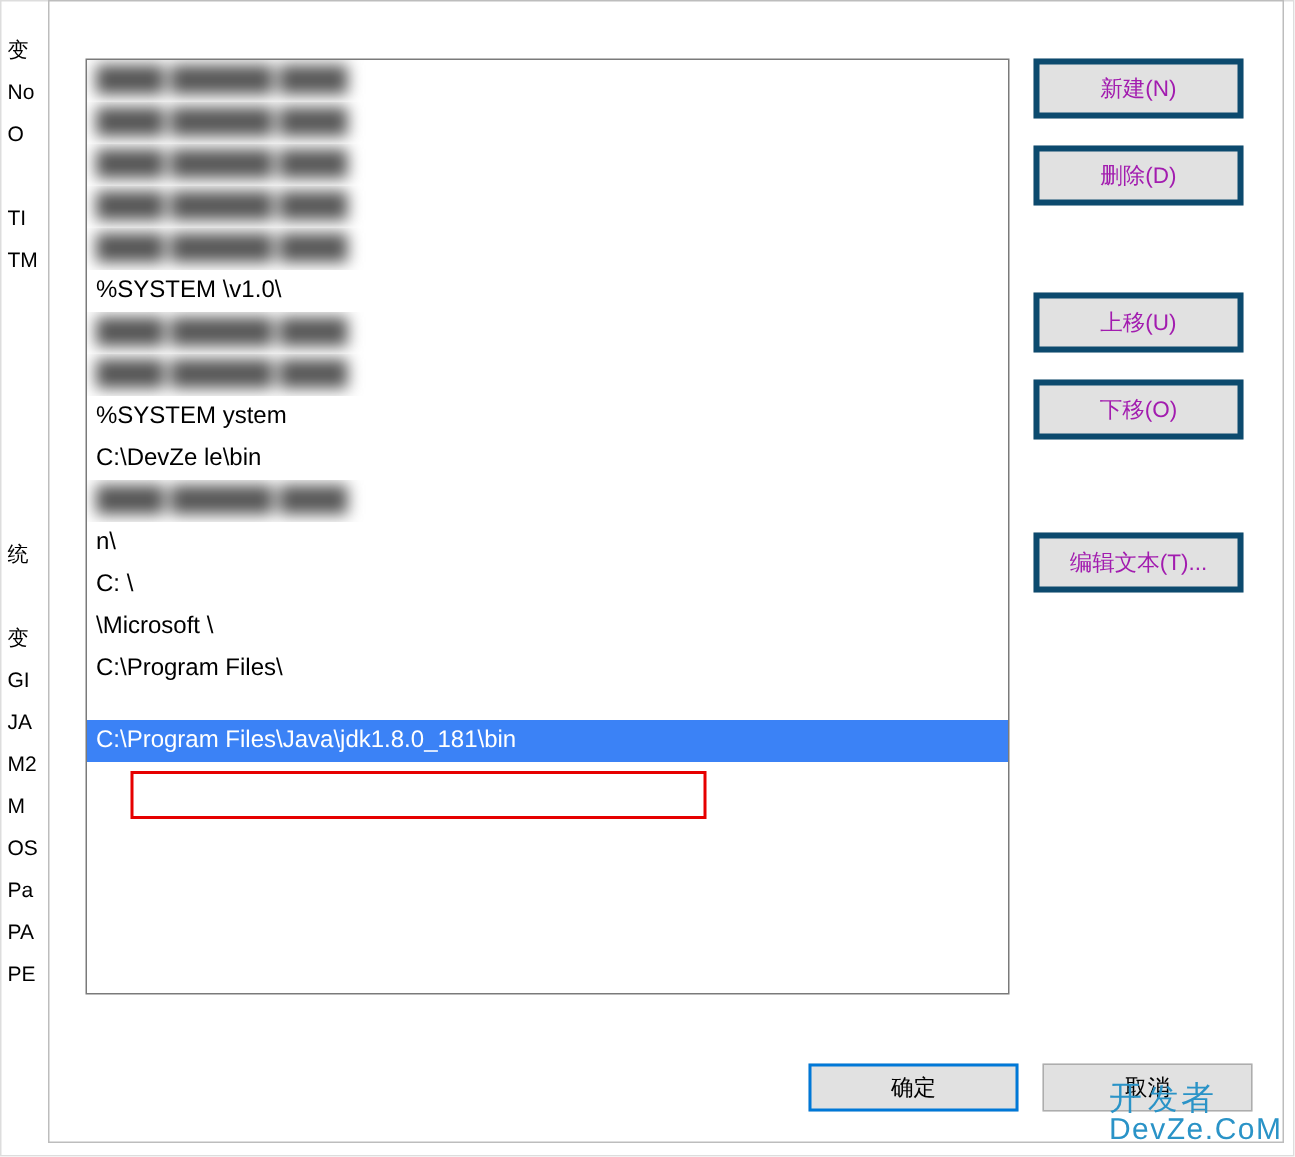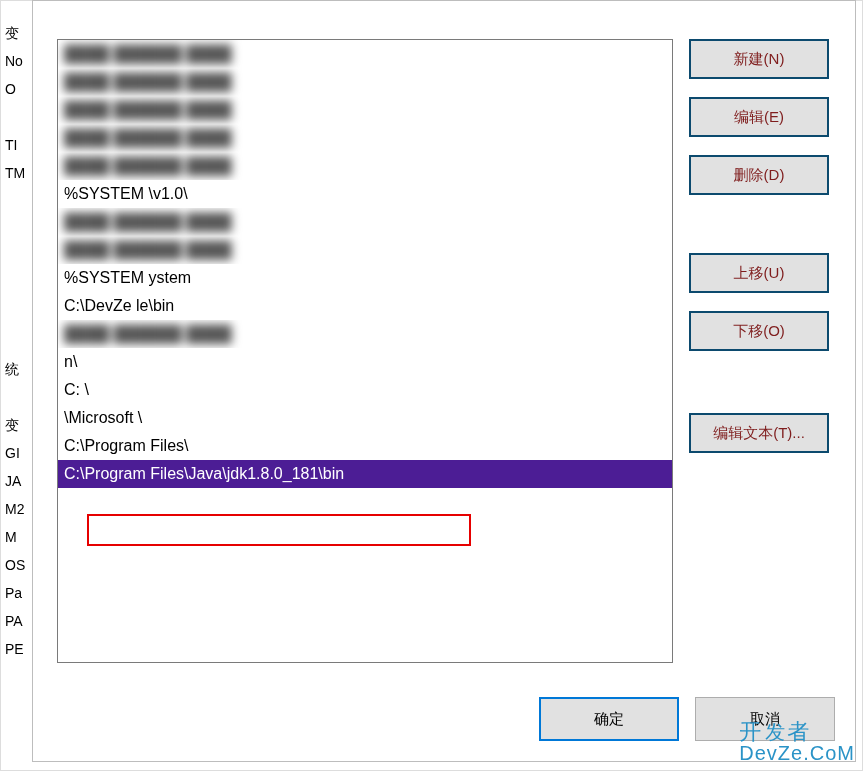--- a/index.html
+++ b/index.html
@@ -54,59 +54,60 @@
     .list-item {
       height: 28px;
       line-height: 28px;
       padding: 0 6px;
       font-size: 16px;
       color: #000;
       white-space: nowrap;
       overflow: hidden;
     }
     .list-item.selected {
-      background: #4c1d95;
+      background: #3b82f6;
       color: #fff;
+      margin-top: 20px;
     }
     .red-box {
       border: 2px solid #e60000;
       position: absolute;
     }
     .blur {
       filter: blur(5px);
       color: #555;
     }
     .side-buttons {
       flex: 1;
       display: flex;
       flex-direction: column;
       gap: 0;
     }
     .side-buttons button {
       width: 140px;
       height: 40px;
       background: #e1e1e1;
-      border: 2px solid #0c4a6e;
+      border: 4px solid #0c4a6e;
       font-family: inherit;
       font-size: 15px;
-      color: #7f1d1d;
+      color: #a21caf;
       cursor: pointer;
       margin-bottom: 18px;
     }
     .side-buttons .spacer-sm { height: 40px; }
     .side-buttons .spacer-md { height: 44px; }
     .dialog-footer {
       display: flex;
       justify-content: flex-end;
       gap: 16px;
       padding: 16px 20px 20px 0;
     }
     .dialog-footer button {
       width: 140px;
-      height: 44px;
+      height: 32px;
       background: #e1e1e1;
       border: 1px solid #adadad;
       font-family: inherit;
       font-size: 15px;
       cursor: pointer;
     }
     .dialog-footer .ok-btn {
       border: 2px solid #0078d7;
       background: #e1e1e1;
     }
@@ -184,21 +185,20 @@
         <div class="list-item">C:                                                              \</div>
         <div class="list-item">                    \Microsoft                               \</div>
         <div class="list-item">C:\Program Files\</div>
         <div class="list-item selected">C:\Program Files\Java\jdk1.8.0_181\bin</div>
       </div>
 
     <div class="red-box" style="left:54px; top:513px; width:384px; height:32px;"></div>
 
     <div class="side-buttons">
       <button>新建(N)</button>
-      <button>编辑(E)</button>
       <button>删除(D)</button>
       <div class="spacer-sm"></div>
       <button>上移(U)</button>
       <button>下移(O)</button>
       <div class="spacer-md"></div>
       <button>编辑文本(T)...</button>
     </div>
   </div>
   <div class="dialog-footer">
     <button class="ok-btn">确定</button>

